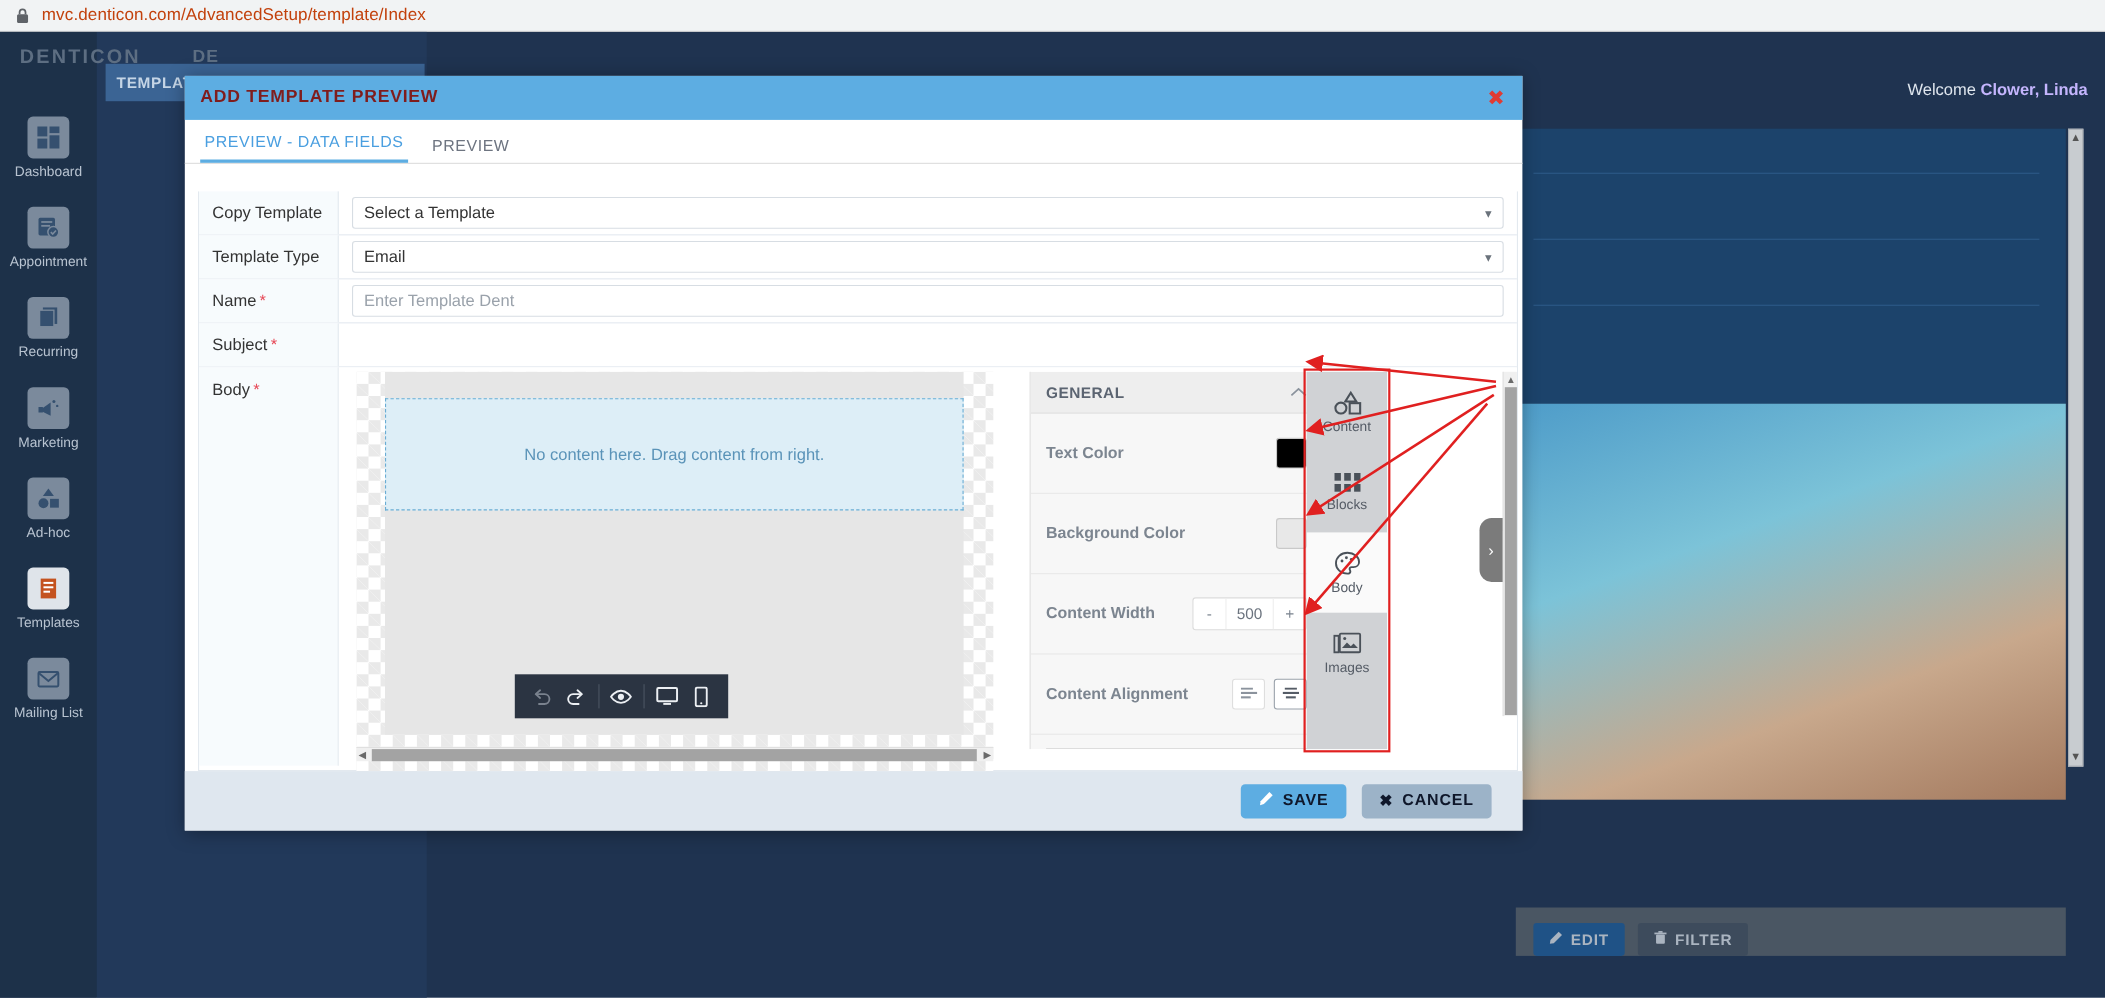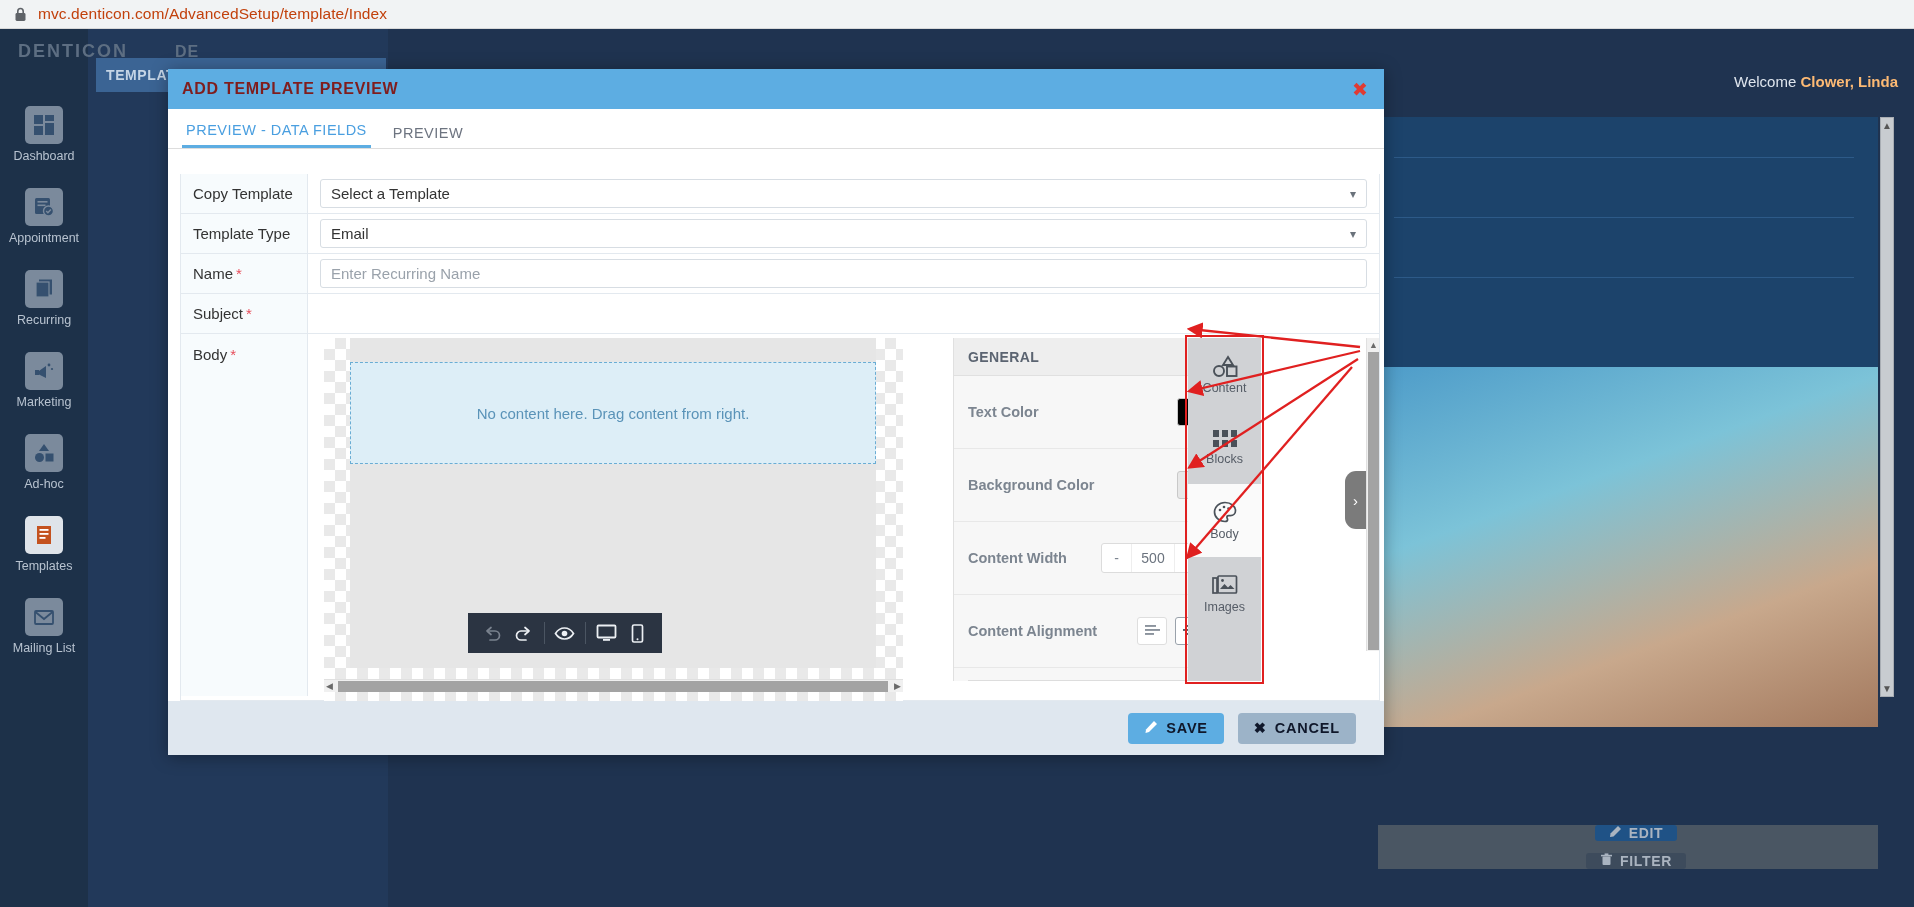--- a/index.html
+++ b/index.html
@@ -93,41 +93,41 @@
 
   
   #right-panel {
     position: absolute; left: 1370px; top: 30px;
     width: 544px; height: 848px;
   }
   #welcome-text {
     position: absolute; right: 16px; top: 14px;
     font-size: 15px; color: #dfe6ee;
   }
-  #welcome-text b { color: #fdba74; }
+  #welcome-text b { color: #c4b5fd; }
   #rp-card {
     position: absolute; left: 8px; top: 58px; width: 500px; height: 250px;
     background: #1c436b;
   }
   #rp-card .rp-line {
     position: absolute; left: 16px; width: 460px; height: 1px; background: #2d5a88;
   }
   #rp-photo {
     position: absolute; left: 8px; top: 308px; width: 500px; height: 360px;
     background: linear-gradient(160deg,#4e9cc9 0%,#7cc3d8 35%,#c8a88c 70%,#a3795e 100%);
   }
   #rp-scroll {
     position: absolute; right: 20px; top: 58px; width: 14px; height: 580px;
     background: #c8ccd0; border: 1px solid #a8adb3;
   }
   #rp-scroll .arr { font-size: 10px; color: #555; text-align: center; }
   #rp-actions {
     position: absolute; left: 8px; bottom: 38px; width: 500px; height: 44px;
     background: #4a5663;
-    display: flex; align-items: center; gap: 12px; padding-left: 16px; flex-direction: column;
+    display: flex; align-items: flex-end; gap: 12px; padding-left: 16px;
   }
   .rp-btn {
     height: 30px; padding: 0 14px; border-radius: 3px;
     display: flex; align-items: center; gap: 7px;
     font-size: 14px; font-weight: bold; letter-spacing: .7px; color: #aab4c0;
   }
   #btn-edit { background: #1f5286; }
   #btn-delete { background: #3d4b5c; }
 
   
@@ -243,21 +243,21 @@
   #collapse-handle {
     position: absolute; right: 13px; top: 137px;
     width: 21px; height: 58px;
     background: #7b7b7b; border-radius: 11px 0 0 11px;
     display: flex; align-items: center; justify-content: center;
     color: #fff; font-size: 15px;
   }
 
   
   #settings {
-    position: absolute; left: 645px; top: 4px; width: 266px; height: 343px;
+    position: absolute; left: 628px; top: 4px; width: 266px; height: 343px;
     background: #f7f7f7; border-left: 1px solid #e0e0e0; overflow: hidden; text-align: center;
   }
   #settings-head {
     height: 38px; background: #eeeeee; border-bottom: 1px solid #e0e0e0;
     display: flex; align-items: center; justify-content: space-between;
     padding: 0 14px;
   }
   #settings-head span.t { font-size: 14px; font-weight: bold; color: #5b6471; letter-spacing: .4px; }
   .srow {
     height: 73px; display: flex; align-items: center; justify-content: space-between;
@@ -511,21 +511,21 @@
           </div>
         </div>
       </div>
 
       <div class="frow" style="height:40px">
         <div class="flabel">
           <span>Name</span>
             <span class="req">*</span>
         </div>
         <div class="fctrl">
-          <div class="inp-box ph">Enter Recurring Name</div>
+          <div class="inp-box ph">Enter Template Dent</div>
         </div>
       </div>
 
       <div class="frow" style="height:40px">
         <div class="flabel">
           <span>Subject</span>
             <span class="req">*</span>
         </div>
       </div>
 

